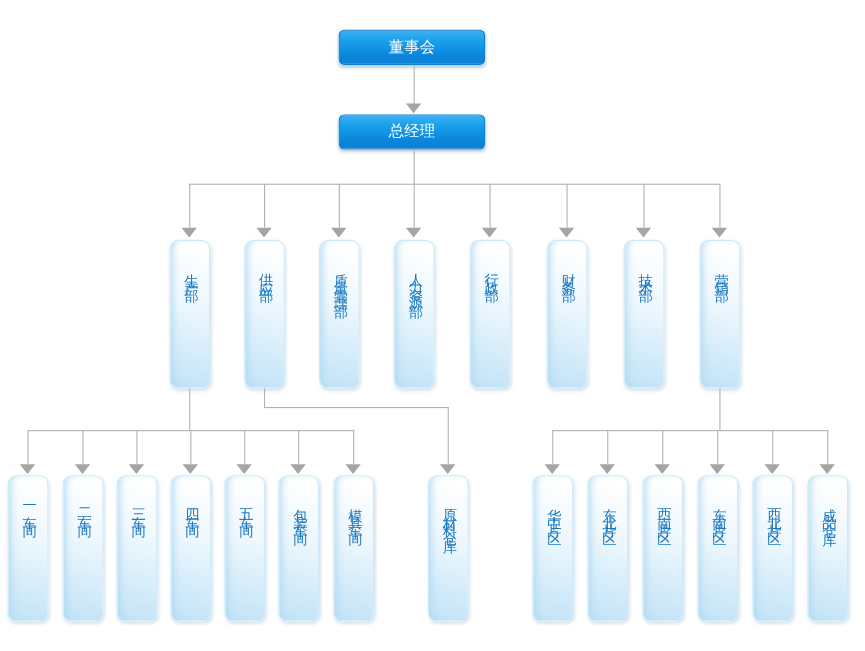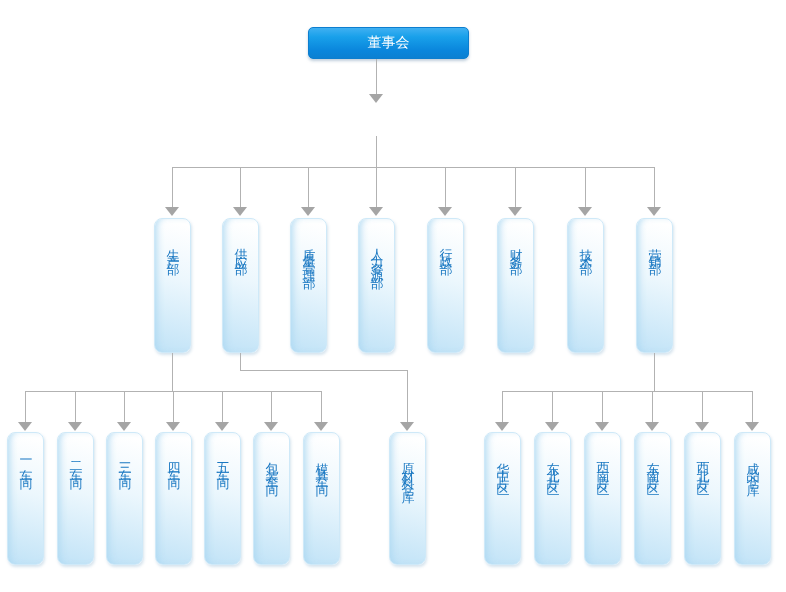--- a/index.html
+++ b/index.html
@@ -2,21 +2,21 @@
 <html><head>
 <meta charset="utf-8">
 <style>
   html,body { margin:0; padding:0; background:#ffffff; }
   .canvas {
     position:relative; width:786px; height:592px; background:#ffffff;
     font-family:"DejaVu Sans","Liberation Sans",sans-serif; overflow:hidden;
   }
   
   .hnode {
-    position:absolute; width:161px; height:32px; box-sizing:border-box;
+    position:absolute; width:133px; height:32px; box-sizing:border-box;
     border-radius:5px; border:1px solid #0d7ecf;
     background:linear-gradient(to bottom,#3fb0f2 0%,#18a0ea 30%,#0a86dc 75%,#0b80d2 100%);
     color:#ffffff; font-size:14px; display:flex; align-items:center; justify-content:center;
     box-shadow:0 2px 3px rgba(130,160,185,0.5);
   }
   
   .vnode {
     position:absolute; width:37px; height:135px; box-sizing:border-box;
     border-radius:8px; border:1px solid #cfe9f8;
     background:linear-gradient(195deg,#ffffff 5%,#ecf7fd 45%,#c1e3f7 100%);
@@ -42,20 +42,23 @@
 
 <div class="canvas">
 
   <div class="hnode" style="left:308px;top:27px">
     <span>董事会</span>
   </div>
 
   <div class="vl" style="left:376px;top:59px;height:36px"></div>
   <div class="ah" style="left:369px;top:94px"></div>
 
+  <div class="hnode" style="left:308px;top:104px">
+    <span>总经理</span>
+  </div>
 
   <div class="vl" style="left:376px;top:136px;height:31px"></div>
   <div class="hl" style="left:172px;top:167px;width:483px"></div>
   <div class="vl" style="left:172px;top:167px;height:40px"></div>
   <div class="ah" style="left:165px;top:207px"></div>
   <div class="vl" style="left:240px;top:167px;height:40px"></div>
   <div class="ah" style="left:233px;top:207px"></div>
   <div class="vl" style="left:308px;top:167px;height:40px"></div>
   <div class="ah" style="left:301px;top:207px"></div>
   <div class="vl" style="left:376px;top:167px;height:40px"></div>

